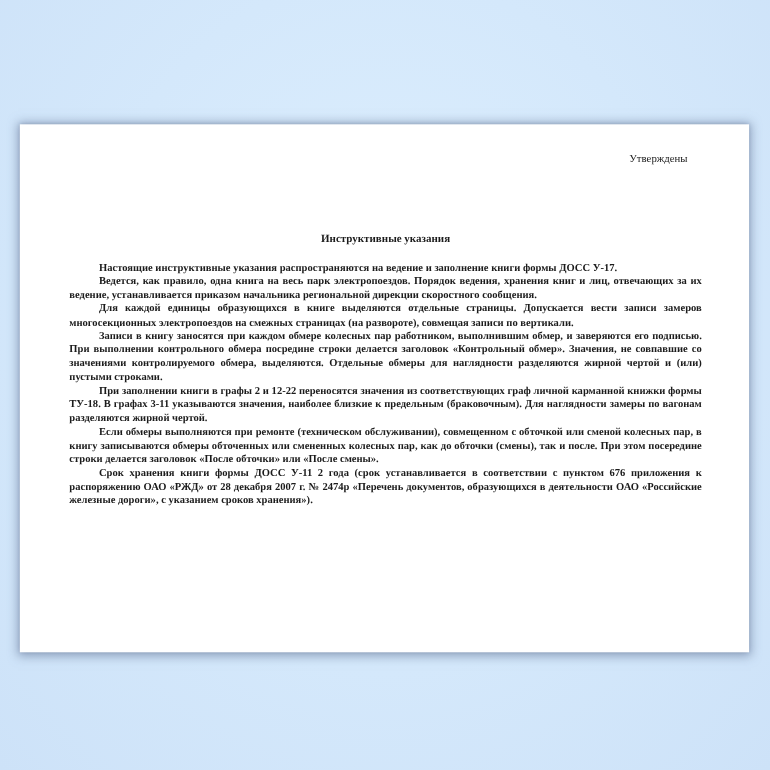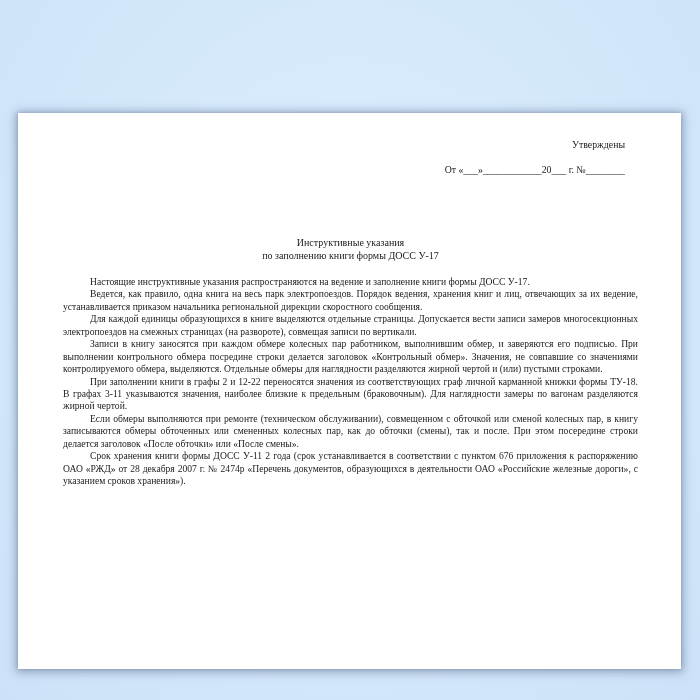--- a/index.html
+++ b/index.html
@@ -19,70 +19,69 @@
     width: 700px;
     height: 700px;
     background: radial-gradient(ellipse at 50% 42%,
                 #ddeffe 0%, var(--desk_bg) 55%, #cde2f8 100%);
   }
   .document-page {
     position: absolute;
     left: 18px;
     top: 113px;
     width: 663px;
-    height: 556px;
+    height: 480px;
     background: var(--page_bg);
     box-shadow: 0 1px 9px 2px rgba(96, 115, 148, 0.6),
                 0 0 3px rgba(96, 115, 148, 0.35);
   }
   .page-inner {
     position: absolute;
     inset: 0;
     padding: 0 43px 0 45px;
   }
   .approval-block {
     margin-top: 19px;
     margin-right: 13px;
     text-align: right;
     font-size: 9.8px;
     line-height: 25px;
     white-space: nowrap;
   }
   .document-title {
     margin-top: 54px;
     text-align: center;
-    font-weight: normal;
+    font-weight: bold;
     font-size: 10px;
     line-height: 13.2px;
   }
   .body-text {
     margin-top: 13.5px;
     font-size: 9.6px;
     line-height: 12.45px;
     text-align: justify;
   }
   .body-text p {
     text-indent: 27px;
+    font-weight: bold;
   }
 </style>
 </head>
 <body>
 
 <div class="desk">
   <div class="document-page">
     <div class="page-inner">
 
       <div class="approval-block">
         <div>Утверждены</div>
-        <div>От «___»____________20___ г. №________</div>
       </div>
 
       <div class="document-title">
         <div>Инструктивные указания</div>
-        <div>по заполнению книги формы ДОСС У-17</div>
       </div>
 
       <div class="body-text">
         <p>Настоящие инструктивные указания распространяются на ведение и заполнение книги формы ДОСС У-17.</p>
         <p>Ведется, как правило, одна книга на весь парк электропоездов. Порядок ведения, хранения книг и лиц, отвечающих за их ведение, устанавливается приказом начальника региональной дирекции скоростного сообщения.</p>
         <p>Для каждой единицы образующихся в книге выделяются отдельные страницы. Допускается вести записи замеров многосекционных электропоездов на смежных страницах (на развороте), совмещая записи по вертикали.</p>
         <p>Записи в книгу заносятся при каждом обмере колесных пар работником, выполнившим обмер, и заверяются его подписью. При выполнении контрольного обмера посредине строки делается заголовок «Контрольный обмер». Значения, не совпавшие со значениями контролируемого обмера, выделяются. Отдельные обмеры для наглядности разделяются жирной чертой и (или) пустыми строками.</p>
         <p>При заполнении книги в графы 2 и 12-22 переносятся значения из соответствующих граф личной карманной книжки формы ТУ-18. В графах 3-11 указываются значения, наиболее близкие к предельным (браковочным). Для наглядности замеры по вагонам разделяются жирной чертой.</p>
         <p>Если обмеры выполняются при ремонте (техническом обслуживании), совмещенном с обточкой или сменой колесных пар, в книгу записываются обмеры обточенных или смененных колесных пар, как до обточки (смены), так и после. При этом посередине строки делается заголовок «После обточки» или «После смены».</p>
         <p>Срок хранения книги формы ДОСС У-11 2 года (срок устанавливается в соответствии с пунктом 676 приложения к распоряжению ОАО «РЖД» от 28 декабря 2007 г. № 2474р «Перечень документов, образующихся в деятельности ОАО «Российские железные дороги», с указанием сроков хранения»).</p>

